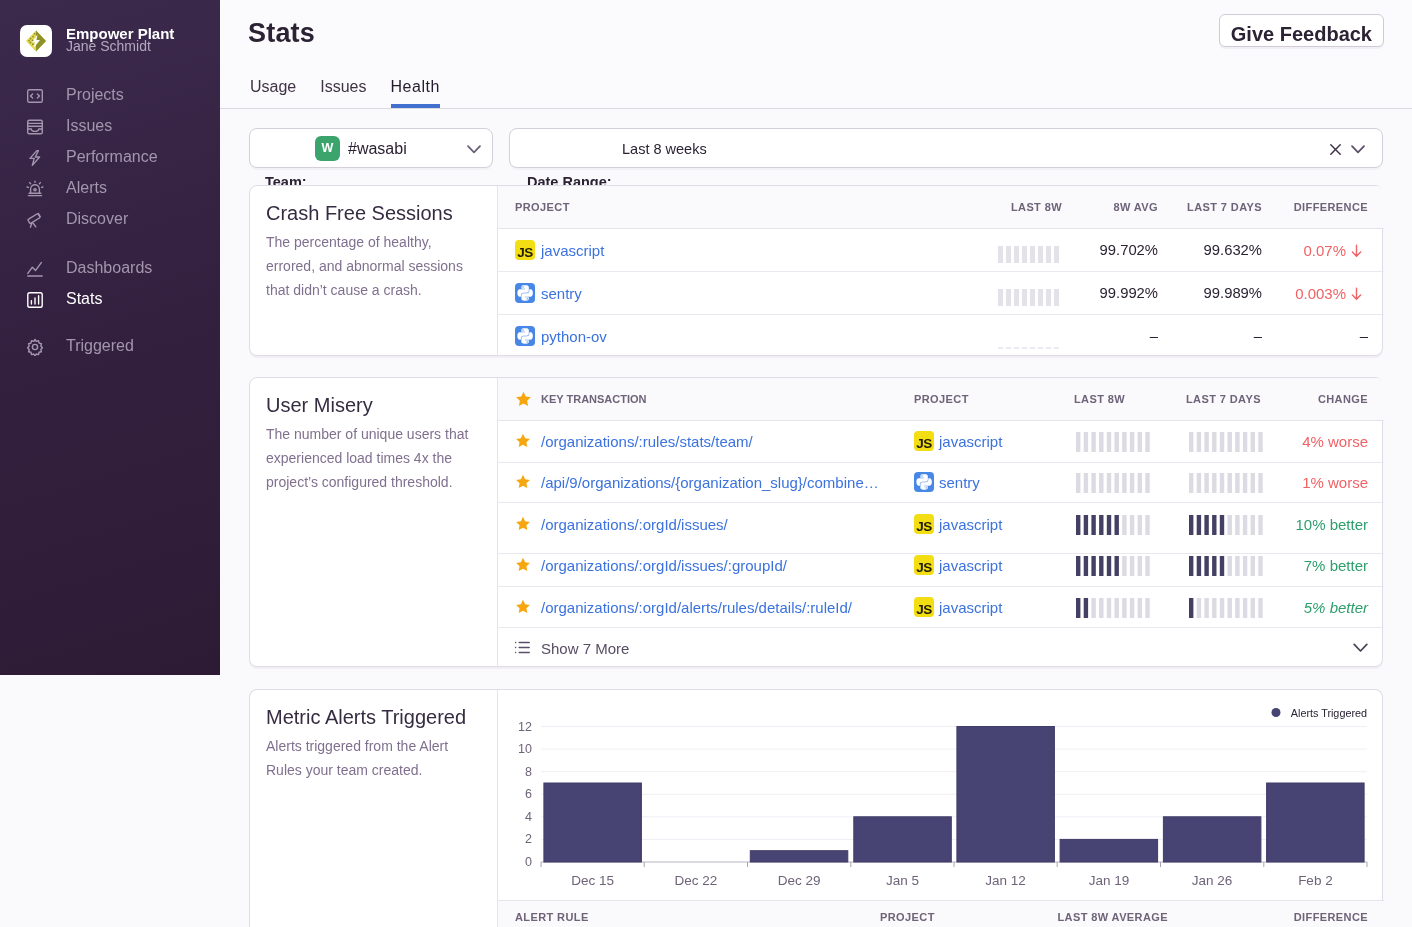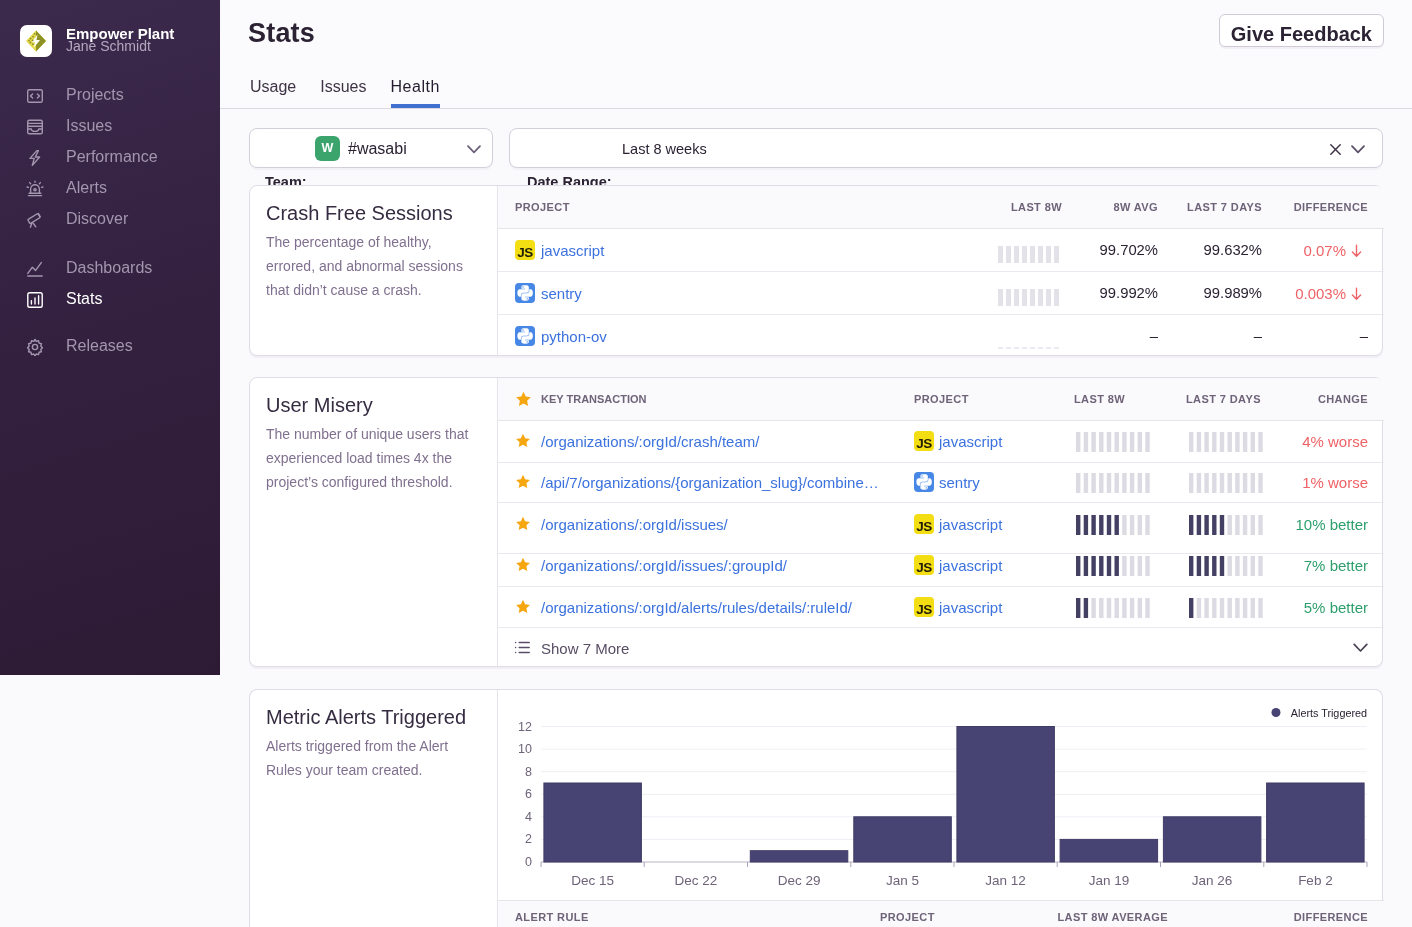--- a/index.html
+++ b/index.html
@@ -117,21 +117,21 @@
           <path d="M5.4 13 v-3.4 M9 13 V7 M12.6 13 V4.8"></path>
         </svg>
         <span class="lb">Stats</span>
       </div>
     <div class="gap16"></div>
     <div class="nav-item">
         <svg class="ic" viewBox="0 0 18 18" fill="none" stroke="currentColor" stroke-width="1.4" stroke-linecap="round" stroke-linejoin="round">
           <circle cx="9" cy="9" r="2.6"></circle>
           <path d="M9 1.4 l1.2 2 2.3 -0.6 0.6 2.3 2.3 0.6 -0.6 2.3 1.6 1.7 -1.6 1.7 0.6 2.3 -2.3 0.6 -0.6 2.3 -2.3 -0.6 -1.2 2 -1.2 -2 -2.3 0.6 -0.6 -2.3 -2.3 -0.6 0.6 -2.3 -1.6 -1.7 1.6 -1.7 -0.6 -2.3 2.3 -0.6 0.6 -2.3 2.3 0.6 Z"></path>
         </svg>
-        <span class="lb">Releases</span>
+        <span class="lb">Triggered</span>
       </div>
   </div>
 </aside>
 <div class="main">
   <div class="header">
     <h1 class="title"><b>Stats</b></h1>
     <div class="feedback">Give Feedback</div>
     <div class="tabs">
       <span class="tab">Usage</span><span class="tab">Issues</span><span class="tab active">Health</span>
     </div>
@@ -254,21 +254,21 @@
         <span class="th" style="left:43px;letter-spacing:0;">KEY TRANSACTION</span>
         <span class="th" style="left:416px;">PROJECT</span>
         <span class="th" style="left:576px;">LAST 8W</span>
         <span class="th" style="left:688px;">LAST 7 DAYS</span>
         <span class="th" style="right:16px;">CHANGE</span>
       </div>
       <div class="row" style="top:43px;height:42px;border-bottom:1px solid #ebe8ef;">
         <span class="cell" style="left:17px;top:12px;"><svg width="16" height="16" viewBox="0 0 16 16" style="vertical-align:top;">
               <path d="M8 0.8 L10.1 5.2 L14.9 5.9 L11.4 9.2 L12.3 14 L8 11.7 L3.7 14 L4.6 9.2 L1.1 5.9 L5.9 5.2 Z" fill="#f6a60f"></path>
             </svg></span>
-        <a class="plink cell" style="left:43px;top:12px;">/organizations/:orgId/crash/team/</a>
+        <a class="plink cell" style="left:43px;top:12px;">/organizations/:rules/stats/team/</a>
         <span class="cell" style="left:416px;top:10px;"><svg width="20" height="20" viewBox="0 0 20 20" style="vertical-align:top;">
               <rect width="20" height="20" rx="4" fill="#f3dd13"></rect>
               <text x="17.6" y="17.1" text-anchor="end" font-family="Liberation Sans, sans-serif" font-size="13.5" letter-spacing="-0.6" font-weight="bold" fill="#211d05">JS</text>
             </svg></span>
         <a class="plink cell" style="left:441px;top:12px;">javascript</a>
         <span class="cell" style="left:578px;top:11px;"><svg width="77" height="20" viewBox="0 0 77 20" style="vertical-align:top;">
               <rect x="0.0" y="0" width="4.4" height="20" fill="#dcdae2"></rect>
               <rect x="7.7" y="0" width="4.4" height="20" fill="#dcdae2"></rect>
               <rect x="15.4" y="0" width="4.4" height="20" fill="#dcdae2"></rect>
               <rect x="23.1" y="0" width="4.4" height="20" fill="#dcdae2"></rect>
@@ -290,21 +290,21 @@
               <rect x="53.9" y="0" width="4.4" height="20" fill="#dcdae2"></rect>
               <rect x="61.6" y="0" width="4.4" height="20" fill="#dcdae2"></rect>
               <rect x="69.3" y="0" width="4.4" height="20" fill="#dcdae2"></rect>
             </svg></span>
         <span class="cell neg" style="right:16px;top:12px;">4% worse</span>
       </div>
       <div class="row" style="top:84px;height:41px;border-bottom:1px solid #ebe8ef;">
         <span class="cell" style="left:17px;top:12px;"><svg width="16" height="16" viewBox="0 0 16 16" style="vertical-align:top;">
               <path d="M8 0.8 L10.1 5.2 L14.9 5.9 L11.4 9.2 L12.3 14 L8 11.7 L3.7 14 L4.6 9.2 L1.1 5.9 L5.9 5.2 Z" fill="#f6a60f"></path>
             </svg></span>
-        <a class="plink cell" style="left:43px;top:12px;">/api/7/organizations/{organization_slug}/combine…</a>
+        <a class="plink cell" style="left:43px;top:12px;">/api/9/organizations/{organization_slug}/combine…</a>
         <span class="cell" style="left:416px;top:10px;"><svg width="20" height="20" viewBox="0 0 20 20" style="vertical-align:top;">
               <rect width="20" height="20" rx="4" fill="#4787e6"></rect>
               <g transform="translate(2.4,2.2) scale(0.139)" fill="#fff">
                 <path d="M54.9 0C50.3 0 45.9 0.4 42.1 1.1 30.8 3.1 28.7 7.3 28.7 15v10.2h26.8v3.4H18.6c-7.8 0-14.6 4.7-16.8 13.6-2.5 10.2-2.6 16.6 0 27.3 1.9 7.9 6.5 13.6 14.3 13.6h9.2V70.8c0-8.9 7.7-16.7 16.8-16.7h26.8c7.5 0 13.4-6.1 13.4-13.6V15c0-7.3-6.1-12.7-13.4-13.9C64.3 0.3 59.5 0 54.9 0zM40.4 8.2c2.8 0 5 2.3 5 5.1 0 2.8-2.3 5.1-5 5.1-2.8 0-5-2.3-5-5.1 0-2.8 2.3-5.1 5-5.1z"></path>
                 <path d="M85.6 28.7v11.9c0 9.2-7.8 17-16.8 17H42.1c-7.3 0-13.4 6.3-13.4 13.6v25.5c0 7.3 6.3 11.5 13.4 13.6 8.5 2.5 16.6 3 26.8 0 6.8-2 13.4-5.9 13.4-13.6V86.5H55.5v-3.4h40.2c7.8 0 10.7-5.4 13.4-13.6 2.8-8.4 2.7-16.5 0-27.3-1.9-7.8-5.6-13.6-13.4-13.6zM70.6 93.3c2.8 0 5 2.3 5 5.1 0 2.8-2.3 5.1-5 5.1-2.8 0-5-2.3-5-5.1 0-2.8 2.3-5.1 5-5.1z"></path>
               </g>
             </svg></span>
         <a class="plink cell" style="left:441px;top:12px;">sentry</a>
         <span class="cell" style="left:578px;top:11px;"><svg width="77" height="20" viewBox="0 0 77 20" style="vertical-align:top;">
               <rect x="0.0" y="0" width="4.4" height="20" fill="#dcdae2"></rect>
@@ -431,21 +431,21 @@
               <rect x="7.7" y="0" width="4.4" height="20" fill="#dcdae2"></rect>
               <rect x="15.4" y="0" width="4.4" height="20" fill="#dcdae2"></rect>
               <rect x="23.1" y="0" width="4.4" height="20" fill="#dcdae2"></rect>
               <rect x="30.8" y="0" width="4.4" height="20" fill="#dcdae2"></rect>
               <rect x="38.5" y="0" width="4.4" height="20" fill="#dcdae2"></rect>
               <rect x="46.2" y="0" width="4.4" height="20" fill="#dcdae2"></rect>
               <rect x="53.9" y="0" width="4.4" height="20" fill="#dcdae2"></rect>
               <rect x="61.6" y="0" width="4.4" height="20" fill="#dcdae2"></rect>
               <rect x="69.3" y="0" width="4.4" height="20" fill="#dcdae2"></rect>
             </svg></span>
-        <span class="cell pos" style="right:16px;top:12px;">5% better</span>
+        <span class="cell pos" style="right:16px;top:12px;font-style:italic;">5% better</span>
       </div>
       <div class="row" style="top:250px;height:39px;">
         <span class="cell" style="left:16px;top:11px;"><svg width="17" height="17" viewBox="0 0 17 17" fill="none" stroke="#5b4e6b" stroke-width="1.5" stroke-linecap="round">
               <path d="M5.2 3.6 h10 M5.2 8.5 h10 M5.2 13.4 h10"></path>
               <path d="M1.6 3.6 h0.01 M1.6 8.5 h0.01 M1.6 13.4 h0.01"></path>
             </svg></span>
         <span class="cell" style="left:43px;top:12px;font-size:15px;color:#584d63;">Show 7 More</span>
         <svg class="cell" style="right:16px;top:15px;" width="15" height="10" viewBox="0 0 15 10" fill="none" stroke="#4a4154" stroke-width="1.7" stroke-linecap="round" stroke-linejoin="round">
             <path d="M1.2 1.4 L7.5 8 L13.8 1.4"></path>
           </svg>

